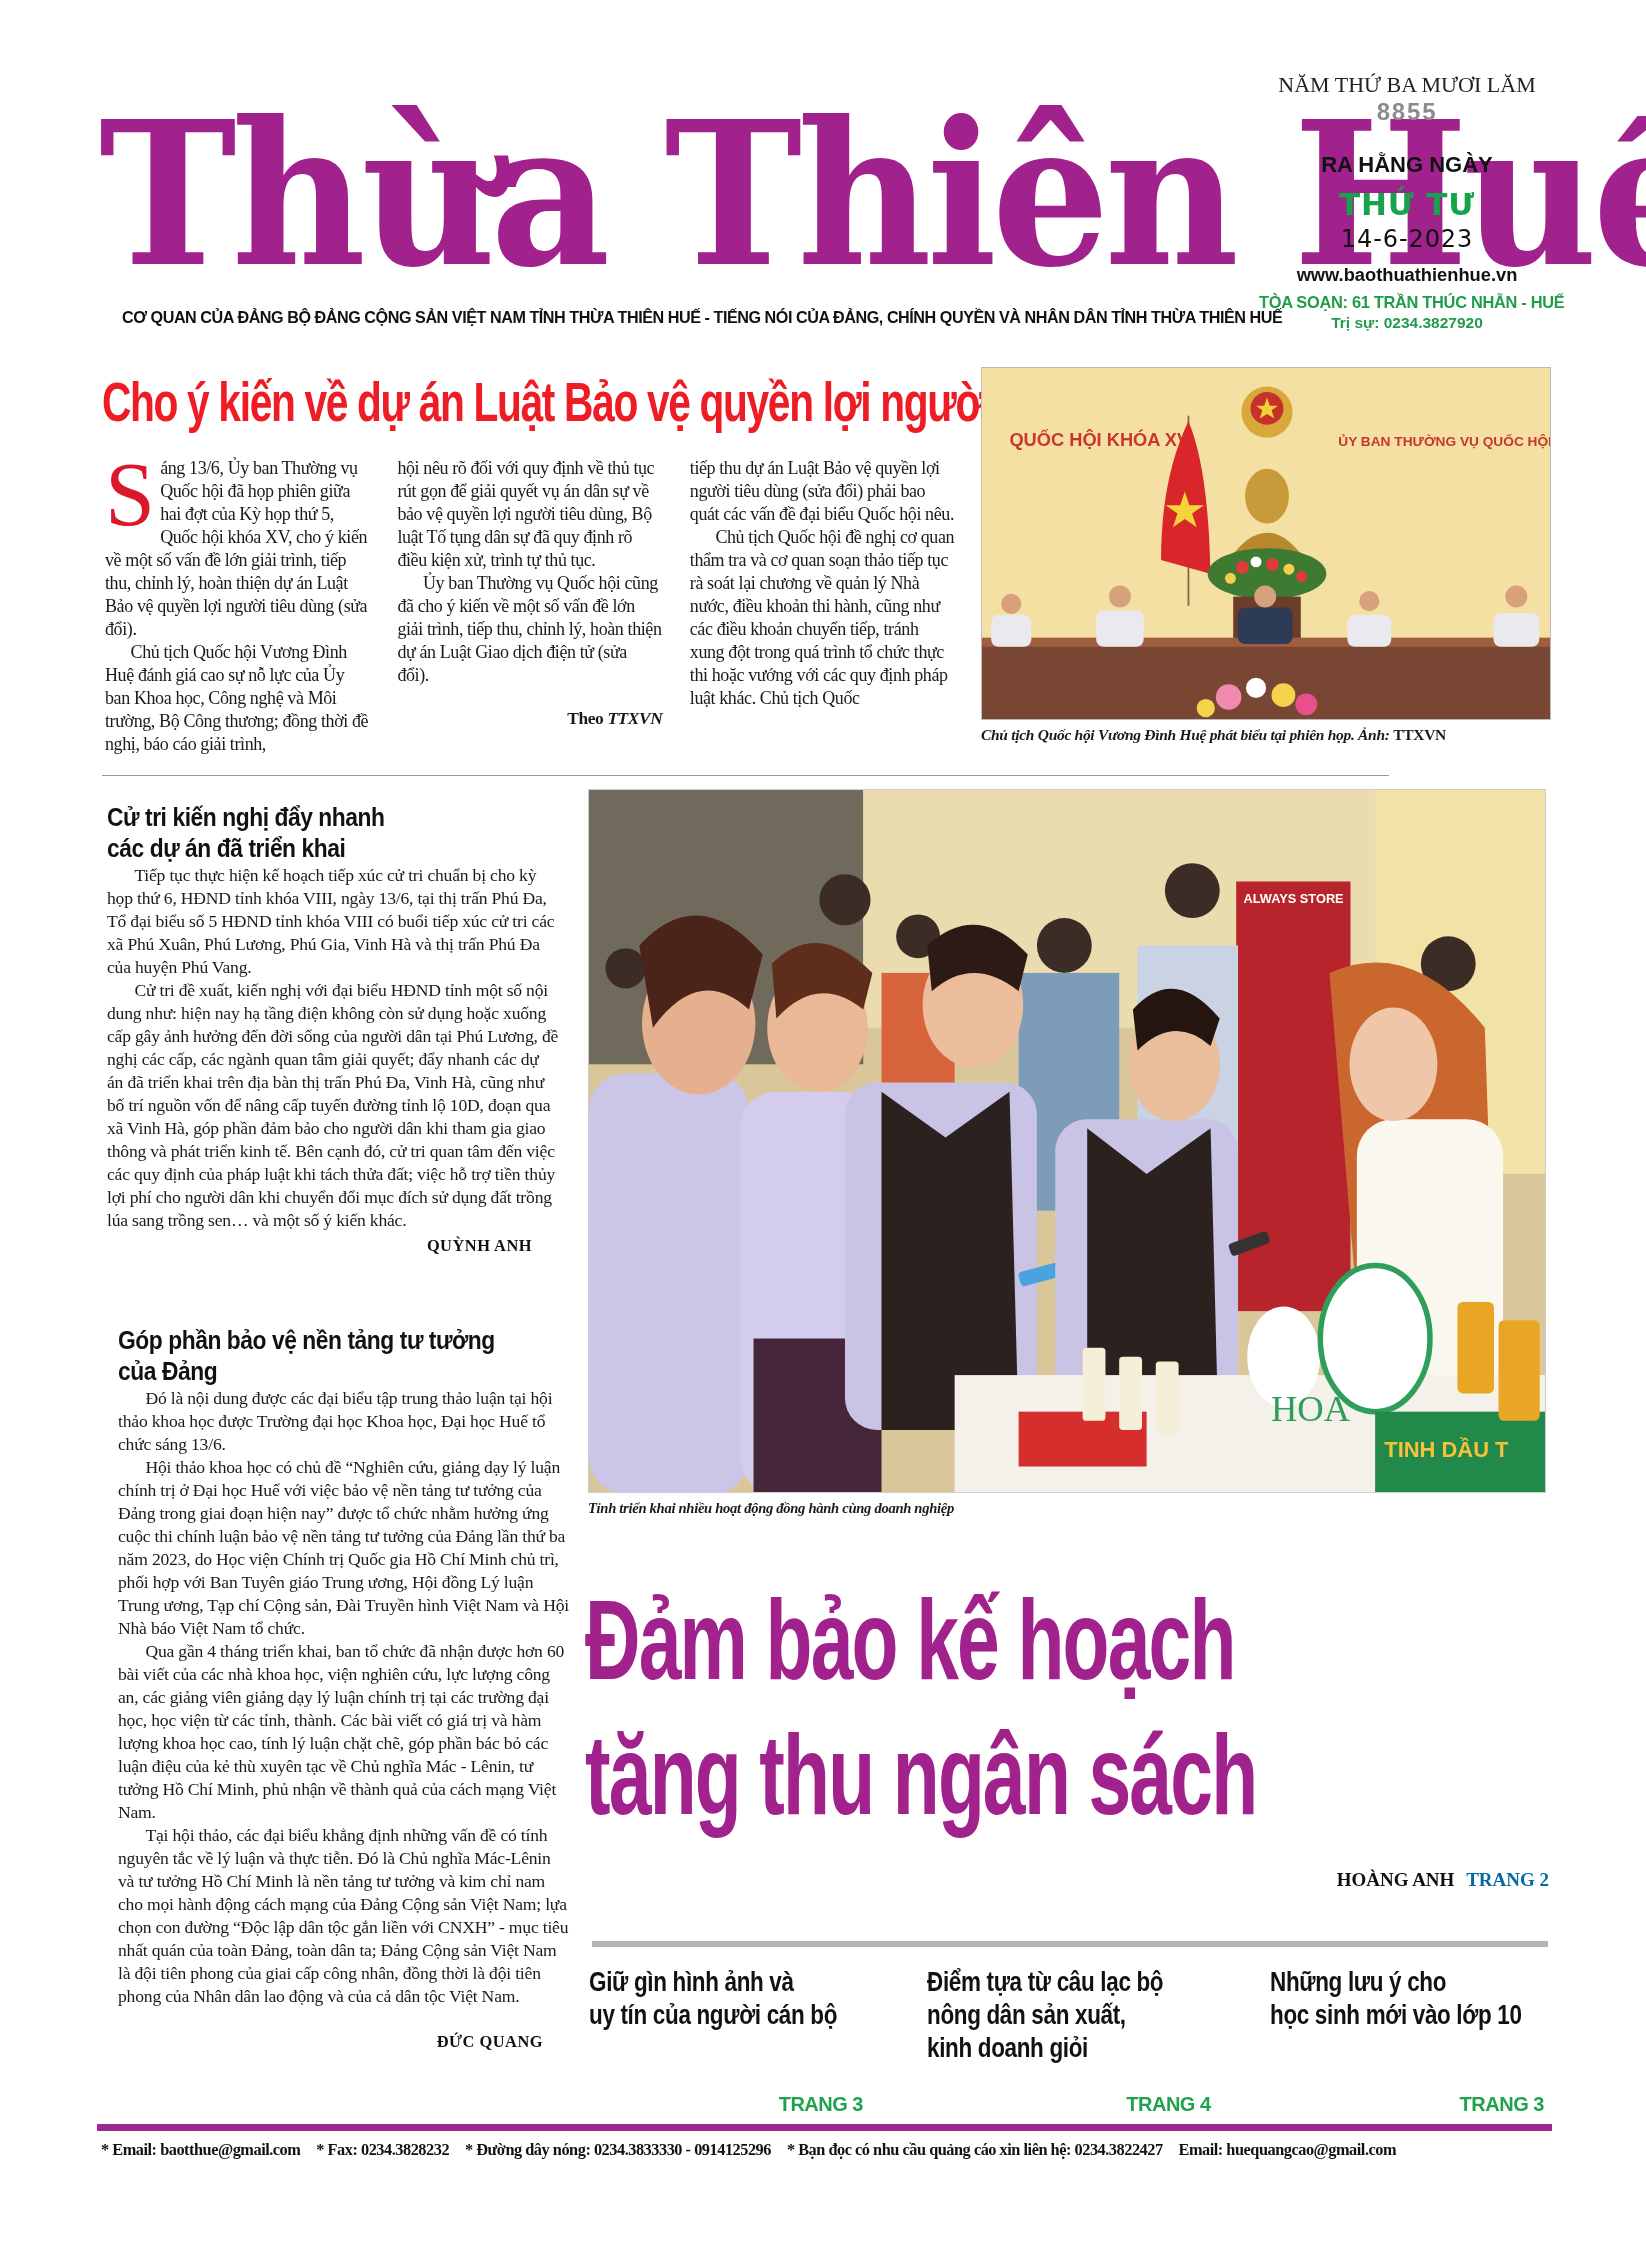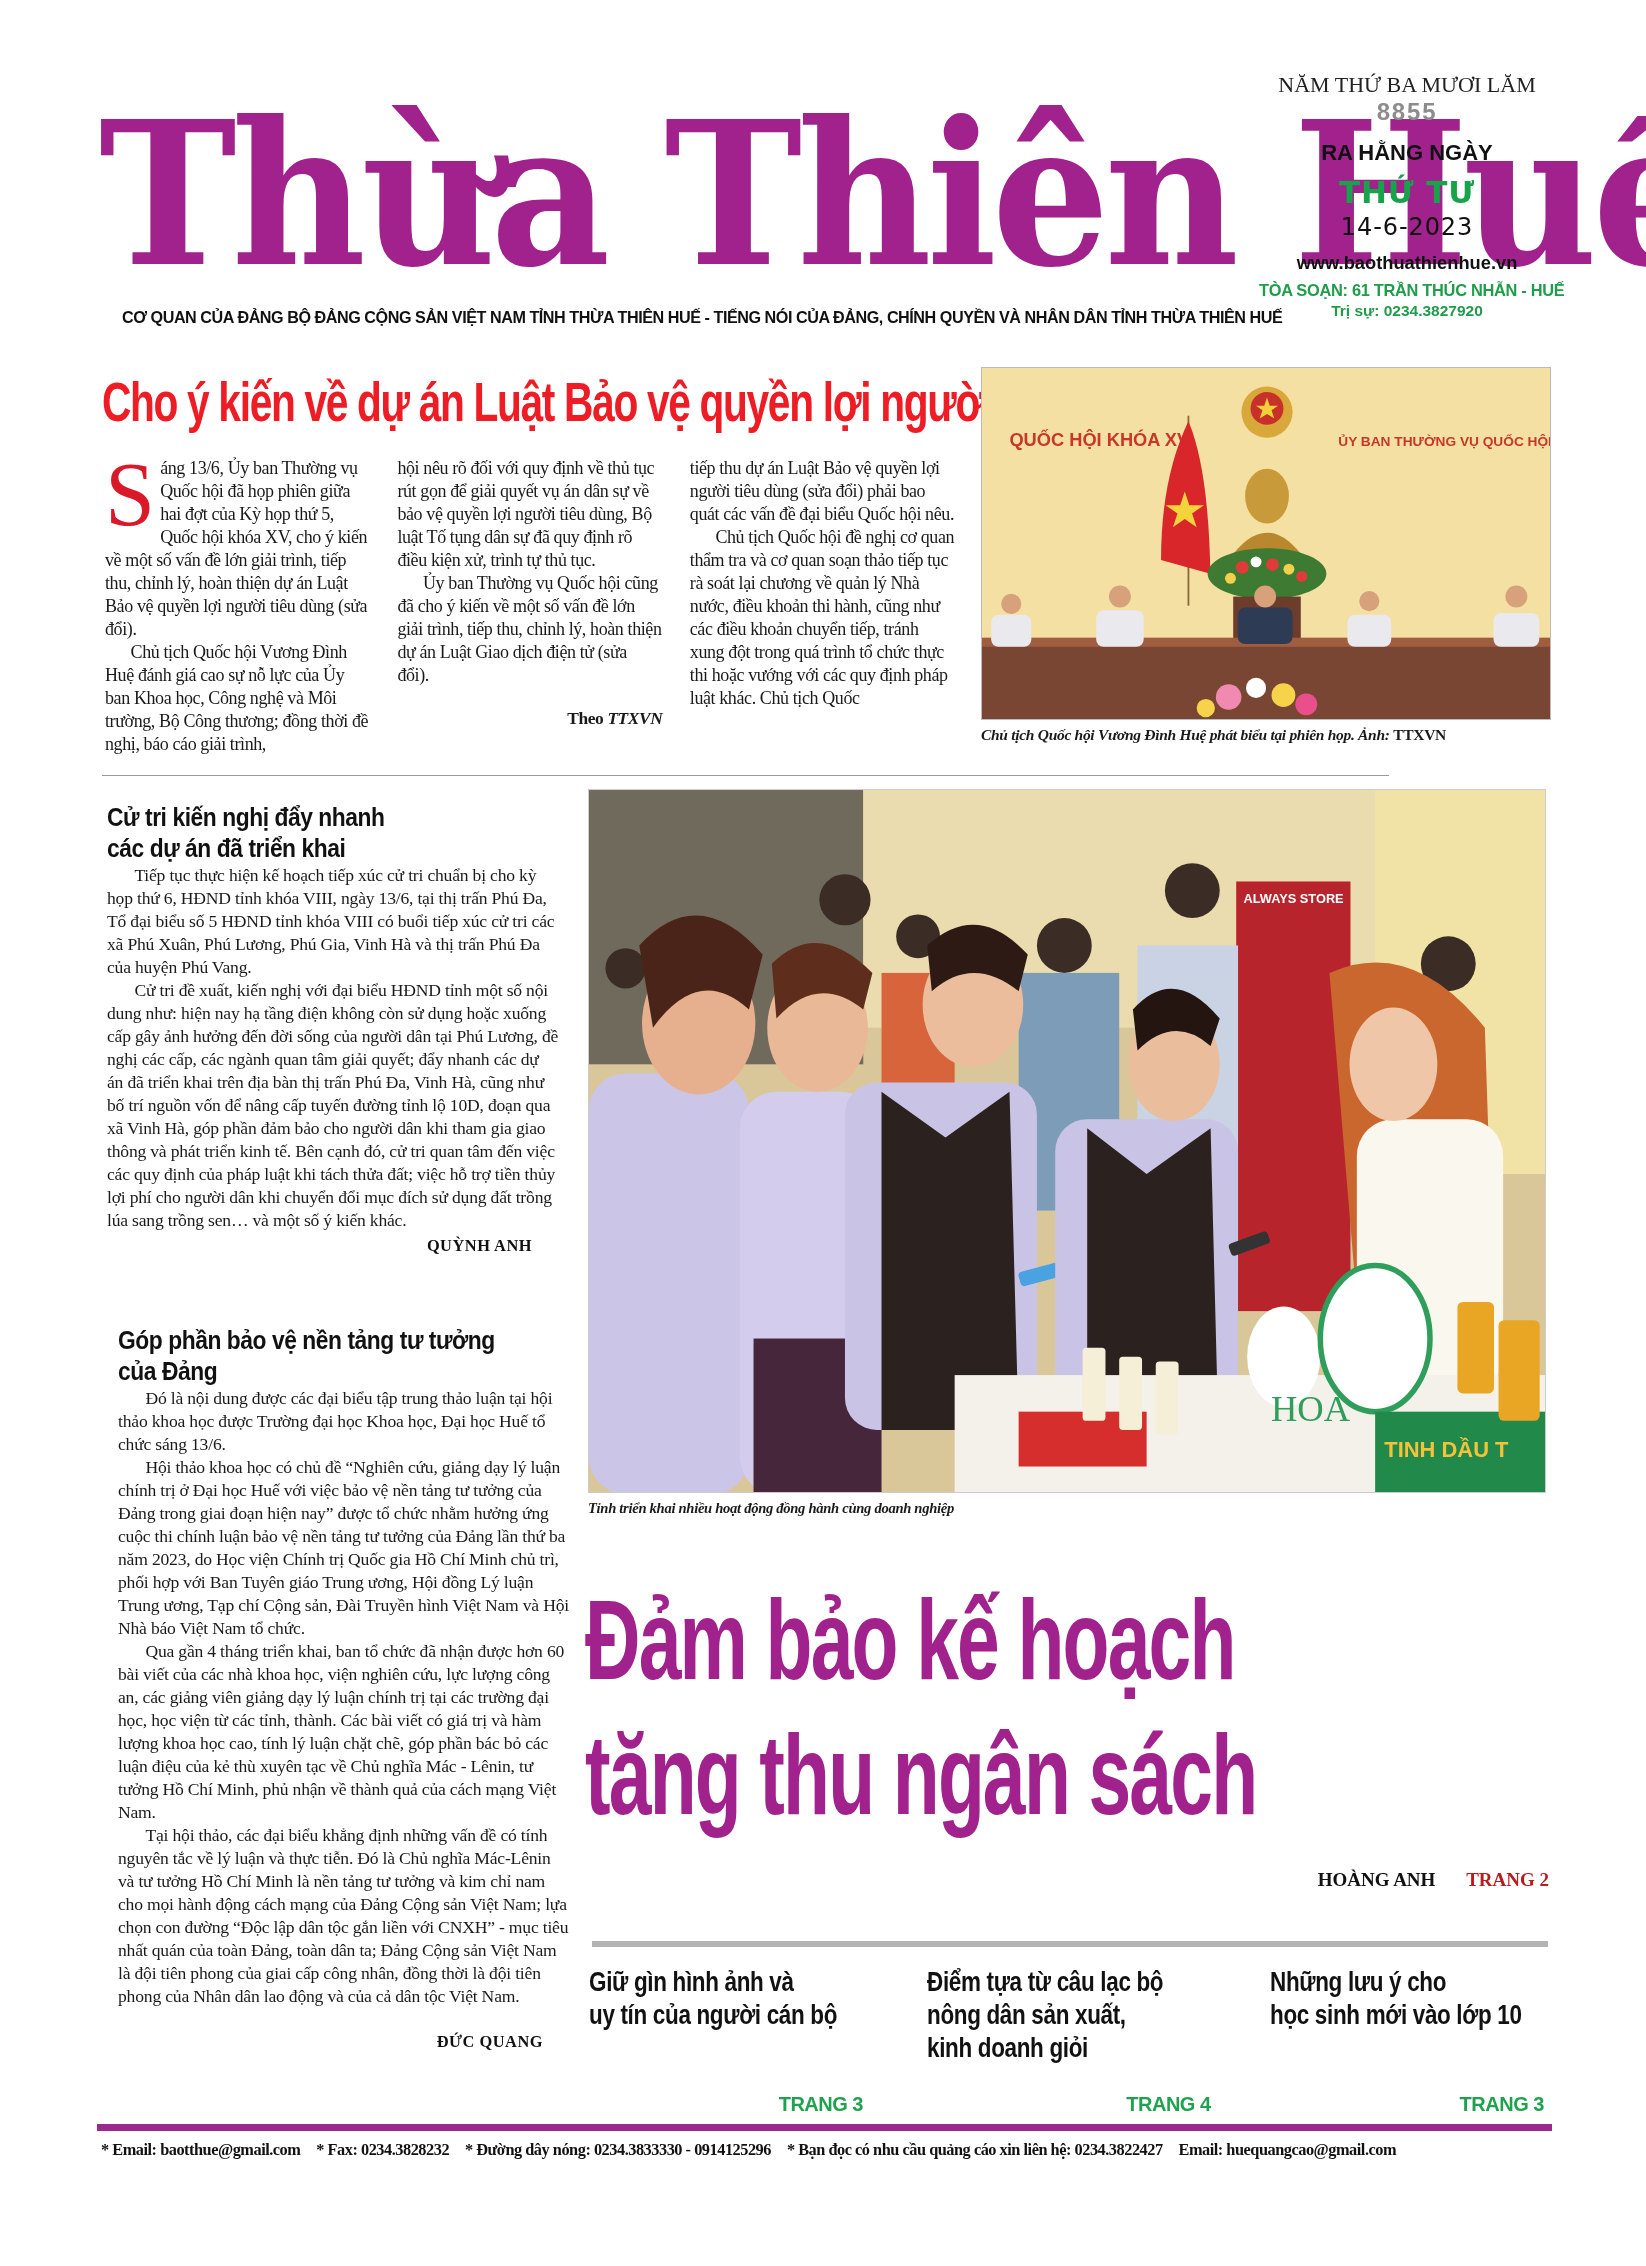--- a/index.html
+++ b/index.html
@@ -20,21 +20,21 @@
     left: 122px; top: 302px; width: 1142px; height: 31px;
     font-family: "Liberation Sans", sans-serif; font-weight: bold;
     font-size: 17.4px; line-height: 31px; color: #111; white-space: nowrap;
     letter-spacing: -0.5px;
     transform: scaleX(0.93); transform-origin: left center;
   }
 
   .issue-box { left: 1270px; top: 71px; width: 274px; text-align: center; }
   .issue-year { font-family: "Liberation Serif", serif; font-size: 22px; color: #222; line-height: 27.4px; }
   .issue-number { font-family: "Liberation Sans", sans-serif; font-weight: bold; font-size: 24px; color: #8c8c8c; letter-spacing: 1.8px; line-height: 27.4px; }
-  .issue-freq { font-family: "Liberation Sans", sans-serif; font-weight: bold; font-size: 22px; color: #111; line-height: 37px; margin-top: 8px; }
+  .issue-freq { font-family: "Liberation Sans", sans-serif; font-weight: bold; font-size: 22px; color: #111; line-height: 37px; margin-top: 20px; }
   .issue-day { font-family: "DejaVu Sans", sans-serif; font-weight: bold; font-size: 31px; color: #17a34a; line-height: 42px; letter-spacing: 0.9px; }
   .issue-date { font-family: "DejaVu Sans", sans-serif; font-size: 24px; color: #111; line-height: 29px; letter-spacing: 0.9px; }
   .issue-web { font-family: "Liberation Sans", sans-serif; font-weight: bold; font-size: 18.3px; color: #111; line-height: 33px; margin-top: 3.7px; }
   .issue-addr { font-family: "Liberation Sans", sans-serif; font-weight: bold; font-size: 16.4px; color: #1f9d4a; line-height: 22px; white-space: nowrap; margin-left: -11px; letter-spacing: -0.3px; }
   .issue-tel { font-family: "Liberation Sans", sans-serif; font-weight: bold; font-size: 15.5px; color: #1f9d4a; line-height: 20px; }
 
   
   .lead-headline {
     left: 102px; top: 358px; width: 868px; height: 91px;
     font-family: "Liberation Sans", sans-serif; font-weight: bold;
@@ -73,21 +73,21 @@
   .photo2-caption { left: 588px; top: 1500px; font-style: italic; font-weight: bold; font-size: 14.6px; color: #1a1a1a; letter-spacing: -0.3px; }
 
   .big-headline {
     left: 585px; top: 1573px; width: 978px;
     font-family: "Liberation Sans", sans-serif; font-weight: bold; color: #a1228c;
     font-size: 113px; line-height: 135px; letter-spacing: -2.7px; white-space: nowrap;
     transform: scaleX(0.68); transform-origin: left top;
   }
   .big-byline { left: 1188px; top: 1869px; width: 361px; text-align: right; font-weight: bold; font-size: 19px; }
   .big-byline .author { color: #111; }
-  .big-byline .page { color: #b91c1c; margin-left: 26px; }
+  .big-byline .page { color: #0369a1; margin-left: 7px; }
   .hr-gray { left: 592px; top: 1941px; width: 956px; height: 5.5px; background: #b3b3b3; }
 
   .teaser { position: absolute; top: 1965px; width: 311px; }
   .teaser-title {
     font-family: "Liberation Sans", sans-serif; font-weight: bold; color: #111;
     font-size: 27.4px; line-height: 33px; letter-spacing: -0.4px;
     transform: scaleX(0.82); transform-origin: left top; white-space: nowrap;
   }
   .teaser-page {
     position: absolute; top: 128px; right: 0;

